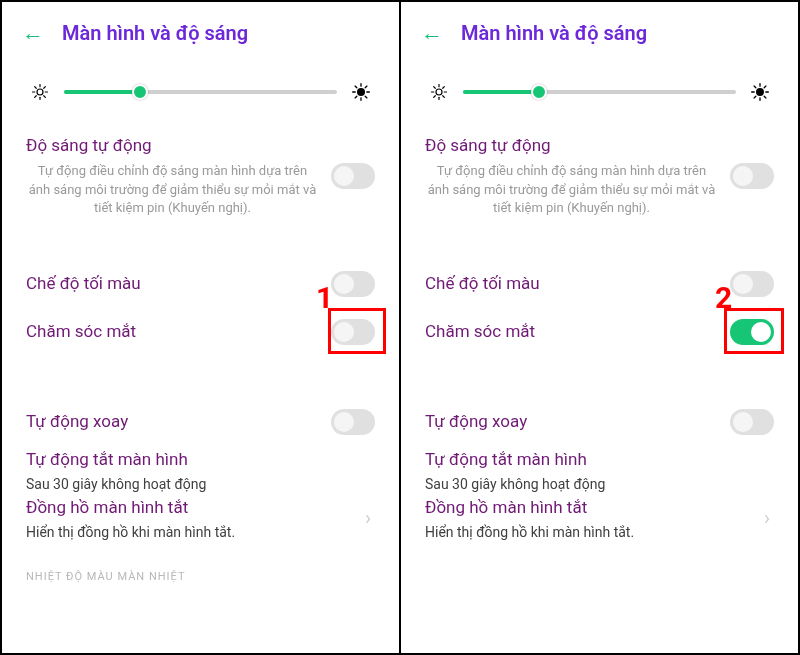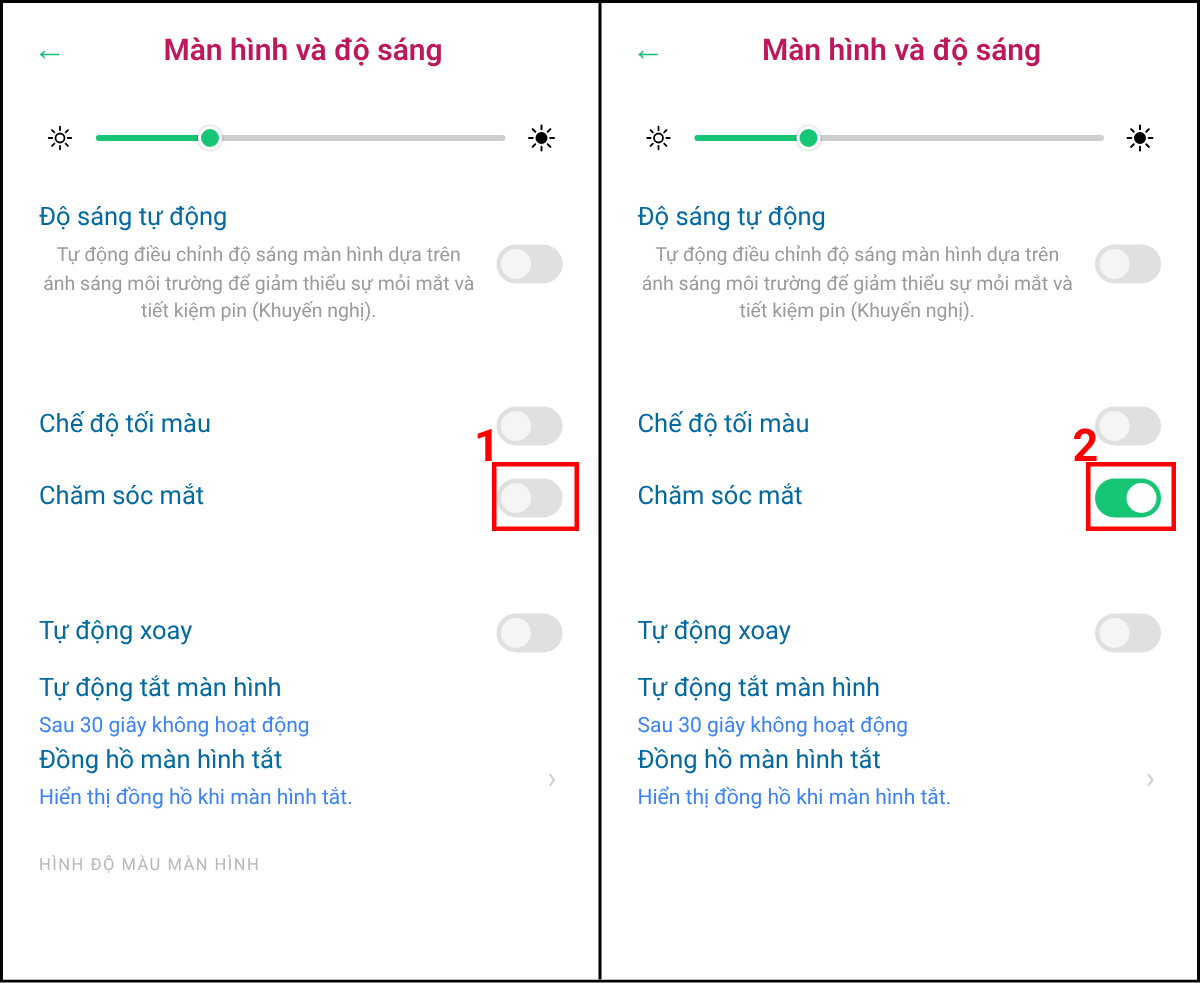--- a/index.html
+++ b/index.html
@@ -2,34 +2,34 @@
 <html><head>
 <meta charset="utf-8">
 <style>
   * { box-sizing: border-box; margin: 0; padding: 0; }
   body { font-family: -apple-system, 'Segoe UI', Roboto, sans-serif; background: #fff; }
   .outer { width: 800px; height: 655px; border: 2px solid #000; display: flex; position: relative; }
   .panel { flex: 1; background: #fff; padding: 0; position: relative; overflow: hidden; }
   .panel + .panel { border-left: 2px solid #000; }
   .header { display: flex; align-items: center; padding: 18px 20px 10px 20px; }
   .back-arrow { color: #1abc7a; font-size: 22px; font-weight: 600; margin-right: 18px; cursor: pointer; }
-  .title { font-size: 20px; font-weight: 600; color: #be185d; margin-left: 47px; }
+  .title { font-size: 20px; font-weight: 600; color: #6d28d9; }
   .brightness-row { display: flex; align-items: center; padding: 26px 28px 18px 28px; gap: 14px; }
   .sun { width: 20px; height: 20px; display: flex; align-items: center; justify-content: center; }
   .sun.small svg { width: 18px; height: 18px; }
   .sun.big svg { width: 22px; height: 22px; }
   .slider { flex: 1; position: relative; height: 4px; background: #cfcfcf; border-radius: 2px; cursor: pointer; }
   .slider-fill { position: absolute; left: 0; top: 0; height: 100%; width: 28%; background: #16c674; border-radius: 2px; }
   .slider-thumb { position: absolute; left: 28%; top: 50%; width: 16px; height: 16px; background: #16c674; border: 2px solid #fff; border-radius: 50%; transform: translate(-50%, -50%); box-shadow: 0 0 2px rgba(0,0,0,.3); }
   .section { padding: 14px 24px 14px 24px; }
   .row { display: flex; align-items: center; justify-content: space-between; min-height: 48px; }
   .row-left { flex: 1; padding-right: 12px; }
-  .row-title { font-size: 17px; color: #0369a1; line-height: 1.4; }
+  .row-title { font-size: 17px; color: #701a75; line-height: 1.4; }
   .row-desc { font-size: 13px; color: #9a9a9a; line-height: 1.45; margin-top: 4px; text-align: center; }
-  .row-sub { font-size: 14px; color: #3b82f6; margin-top: 4px; }
+  .row-sub { font-size: 14px; color: #404040; margin-top: 4px; }
   .toggle { width: 44px; height: 26px; border-radius: 13px; background: #e0e0e0; position: relative; cursor: pointer; flex-shrink: 0; }
   .toggle .knob { width: 20px; height: 20px; border-radius: 50%; background: #f5f5f5; position: absolute; top: 3px; left: 3px; transition: .2s; }
   .toggle.on { background: #16c674; }
   .toggle.on .knob { left: 21px; background: #fff; }
   .chevron { color: #cfcfcf; font-size: 20px; padding: 0 4px; }
   .spacer { height: 14px; }
   .red-box { position: absolute; border: 3px solid #ff0000; pointer-events: none; }
   .red-num { position: absolute; color: #ff0000; font-size: 30px; font-weight: 700; pointer-events: none; }
   .cutoff { font-size: 11px; color: #b8b8b8; letter-spacing: 1px; padding: 0 24px; }
 </style>
@@ -133,21 +133,21 @@
       <div class="row">
         <div class="row-left">
           <div class="row-title">Đồng hồ màn hình tắt</div>
           <div class="row-sub">Hiển thị đồng hồ khi màn hình tắt.</div>
         </div>
         <span class="chevron">›</span>
       </div>
     </div>
 
     <div class="spacer"></div>
-    <div class="cutoff">HÌNH ĐỘ MÀU MÀN HÌNH</div>
+    <div class="cutoff">NHIỆT ĐỘ MÀU MÀN NHIỆT</div>
 
     <div class="red-num" style="top:278px;left:314px">1</div>
     <div class="red-box" style="top:306px;left:326px;width:58px;height:46px"></div>
   </div>
   <div class="panel">
     <div class="header">
       <span class="back-arrow">←</span>
       <span class="title">Màn hình và độ sáng</span>
     </div>
 

